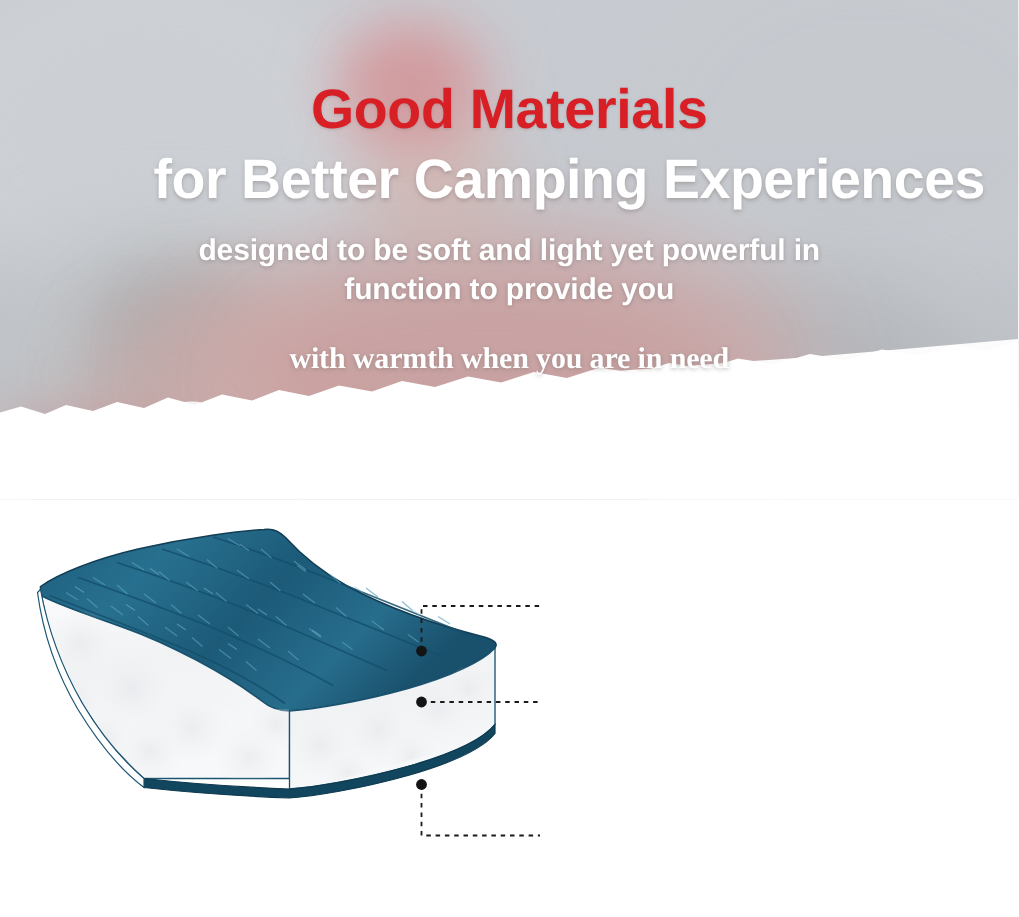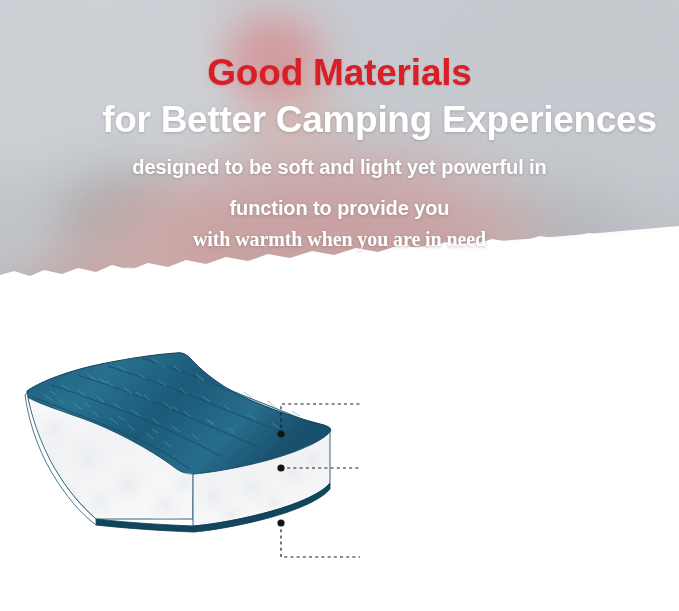--- a/index.html
+++ b/index.html
@@ -47,21 +47,21 @@
     font-size:37px;font-weight:700;color:#ffffff;letter-spacing:-.3px;
     text-shadow:0 1px 3px rgba(110,100,100,.38);
     padding-left:40px;
   }
   .h-body{
     position:absolute;left:0;width:679px;
     font-size:20px;font-weight:700;color:#ffffff;letter-spacing:-.1px;
     text-shadow:0 1px 3px rgba(110,100,100,.45);
   }
   .h-body.l1{top:156px;}
-  .h-body.l2{top:197px;}
+  .h-body.l2{top:182px;}
   .h-body.l3{top:228px;font-family:Liberation Serif, serif;}
 
   
   #lower{position:absolute;left:0;top:333px;width:679px;height:278px;background:#fff;}
   #prod{position:absolute;left:0;top:0;width:360px;height:278px;}
 </style>
 </head>
 <body>
 
 <div id="page">

